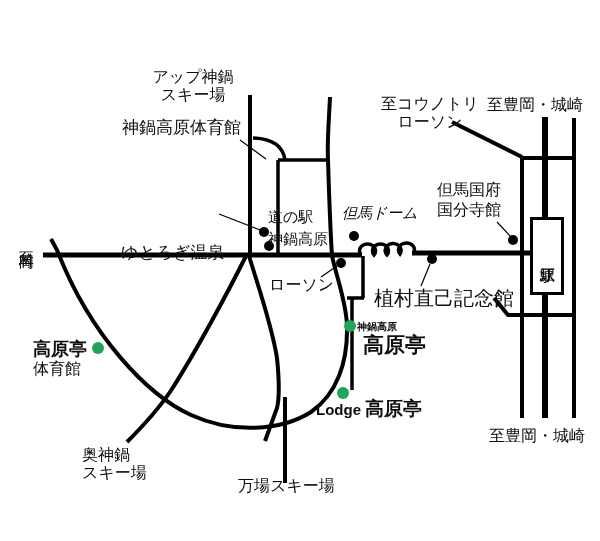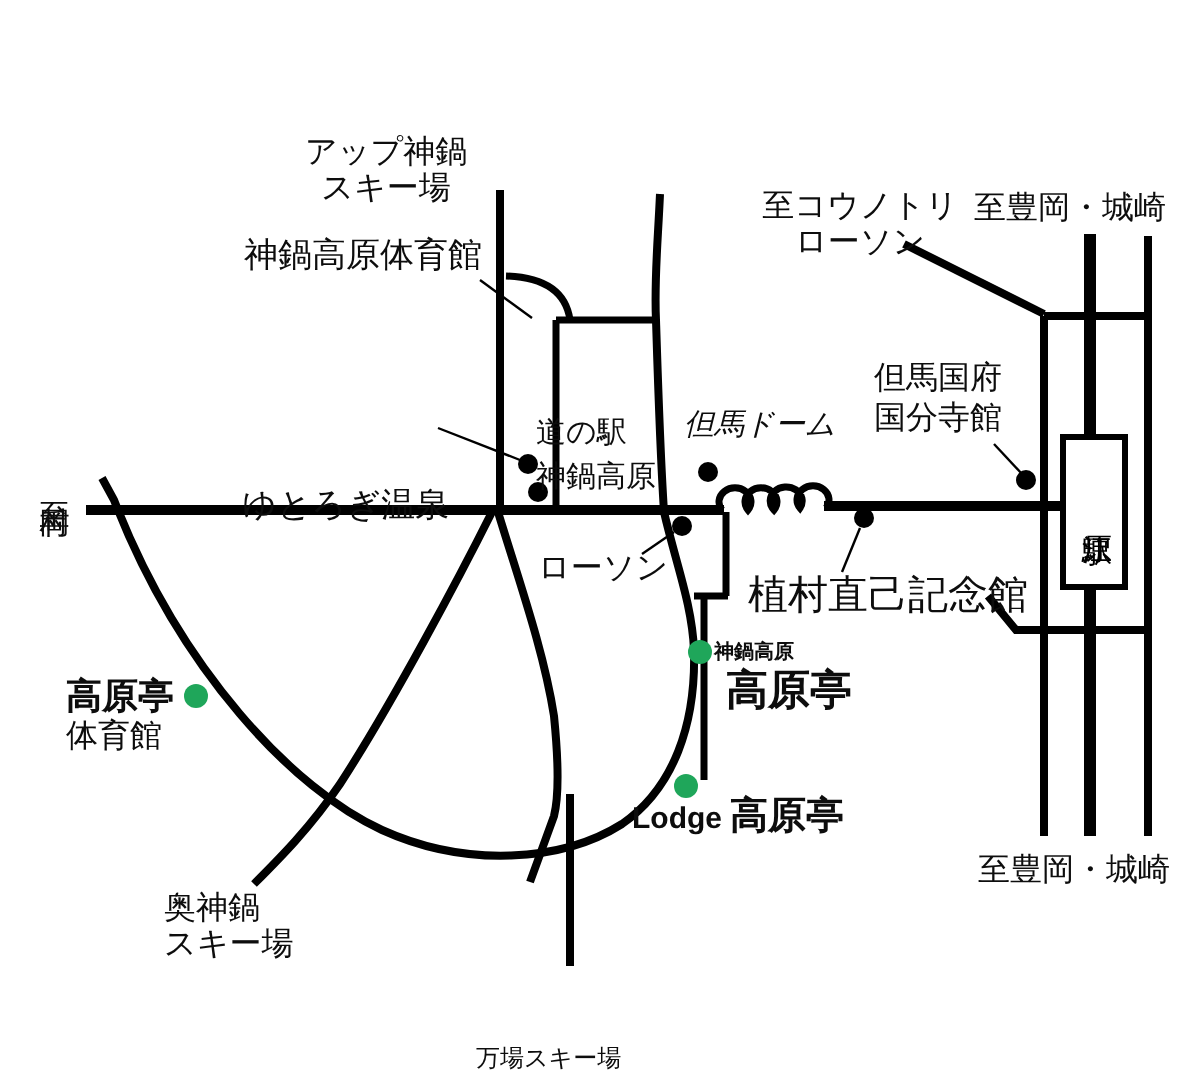--- a/index.html
+++ b/index.html
@@ -121,17 +121,17 @@
   <div class="lbl lodge-row" style="left:316px;top:398px;">
     <span style="font-size:15px;font-weight:bold;">Lodge</span>
     <span class="calli" style="font-size:19px;">高原亭</span>
   </div>
 
   <div class="lbl two-line" style="left:82px;top:446px;font-size:16px;line-height:18px;">
     <div>奥神鍋</div>
     <div>スキー場</div>
   </div>
 
-  <div class="lbl" style="left:238px;top:477px;font-size:12px;margin-top:46px;">万場スキー場</div>
+  <div class="lbl" style="left:238px;top:477px;font-size:16px;">万場スキー場</div>
 
   <div class="lbl" style="left:489px;top:427px;font-size:16px;">至豊岡・城崎</div>
 
 </div>
 
 </body></html>

